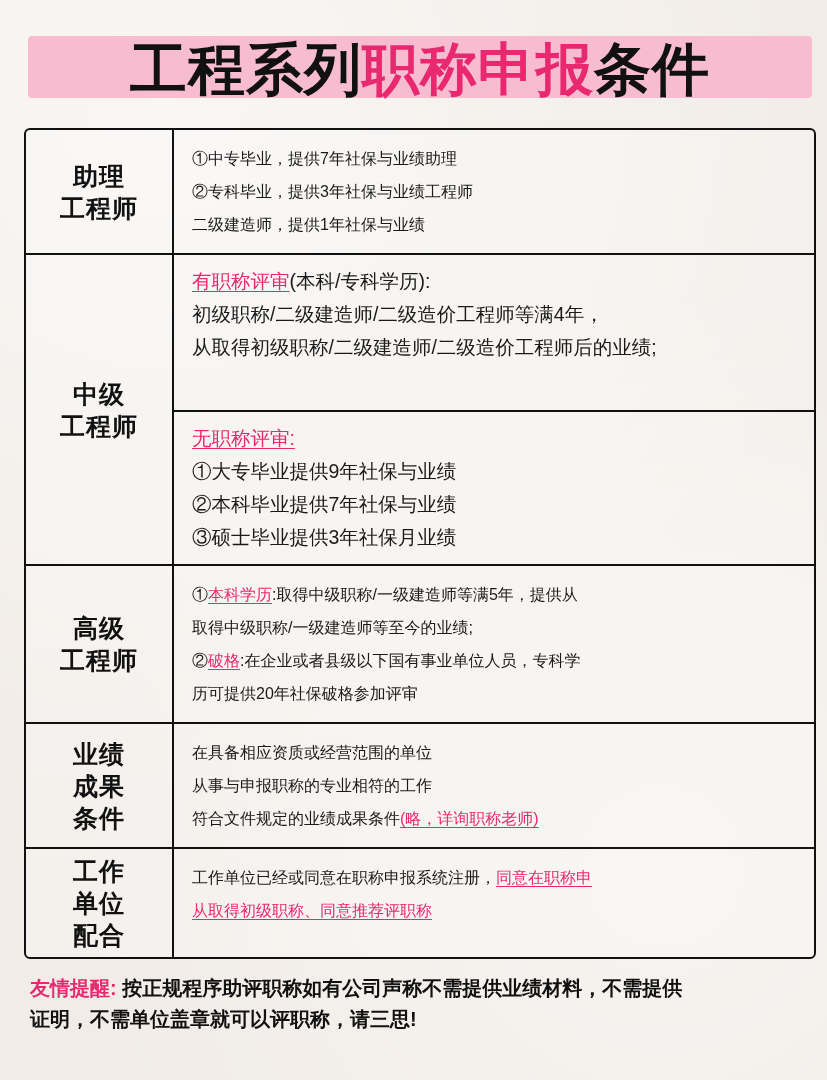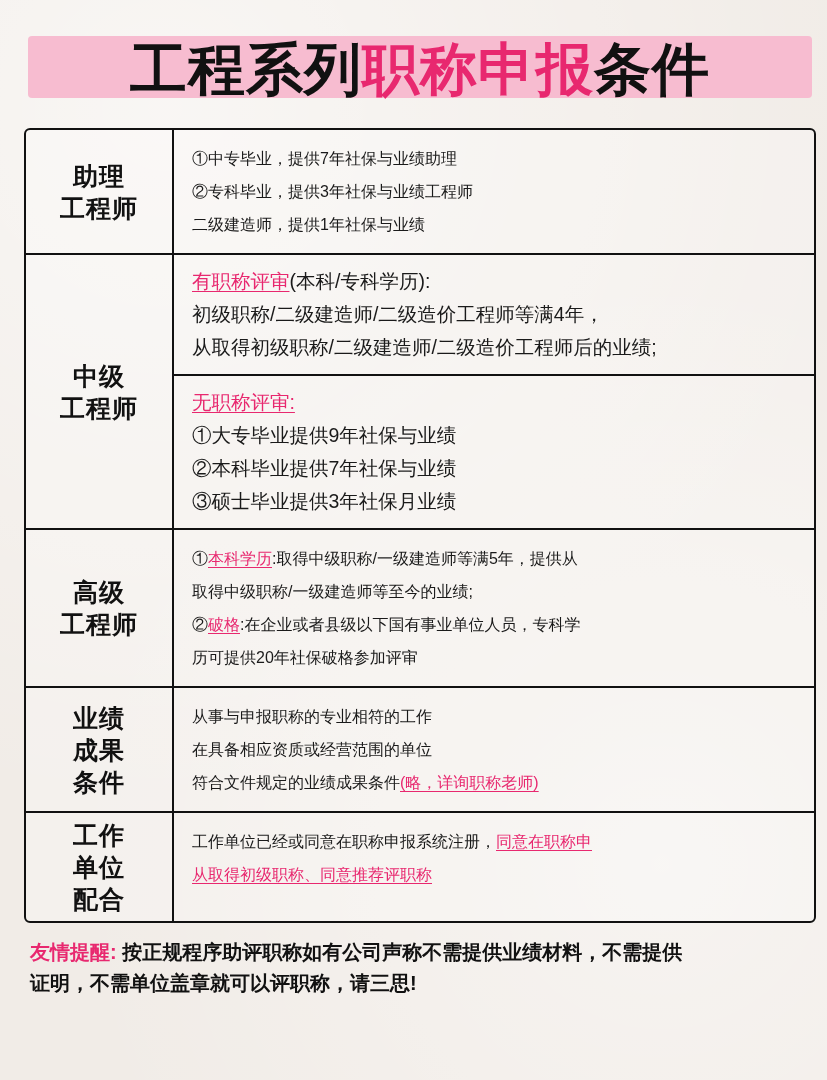--- a/index.html
+++ b/index.html
@@ -96,20 +96,21 @@
     color: #1a1a1a;
   }
   .sub {
     padding: 10px 14px 10px 18px;
     box-sizing: border-box;
     font-size: 19.5px;
     line-height: 33px;
   }
   .sub.divider {
     border-top: 2.5px solid #111;
+    margin-top: 36px;
   }
   .content p, .sub p {
     margin: 0;
   }
   .u-pink {
     color: #e8286f;
     text-decoration: underline;
     text-underline-offset: 3px;
   }
   .split-cell {
@@ -188,22 +189,22 @@
       </div>
     </div>
 
     <div class="row">
       <div class="cat">
         <span>业绩</span>
         <span>成果</span>
         <span>条件</span>
       </div>
       <div class="content">
+        <p>在具备相应资质或经营范围的单位</p>
         <p>从事与申报职称的专业相符的工作</p>
-        <p>在具备相应资质或经营范围的单位</p>
         <p><span>符合文件规定的业绩成果条件</span><span class="u-pink">(略，详询职称老师)</span></p>
       </div>
     </div>
 
     <div class="row">
       <div class="cat">
         <span>工作</span>
         <span>单位</span>
         <span>配合</span>
       </div>

